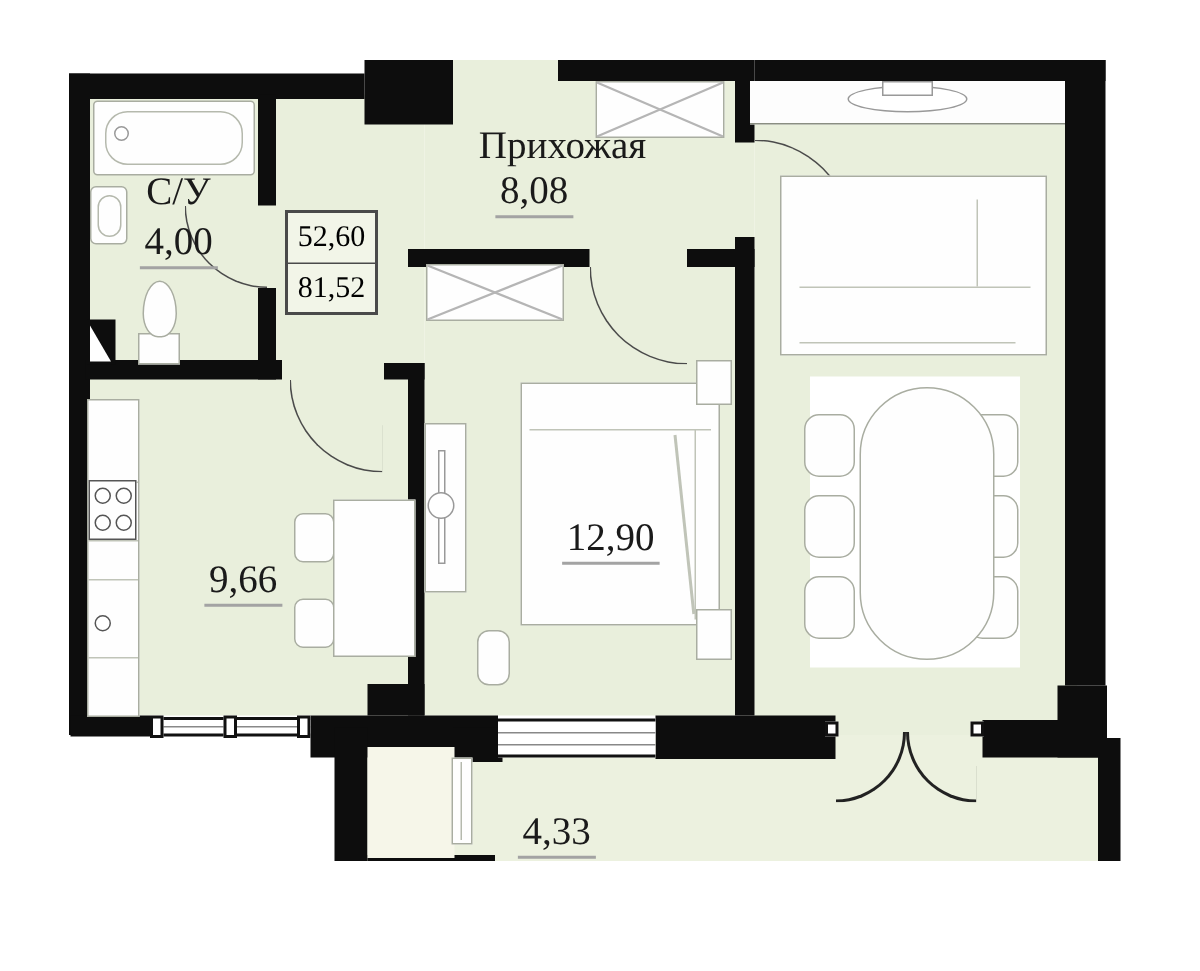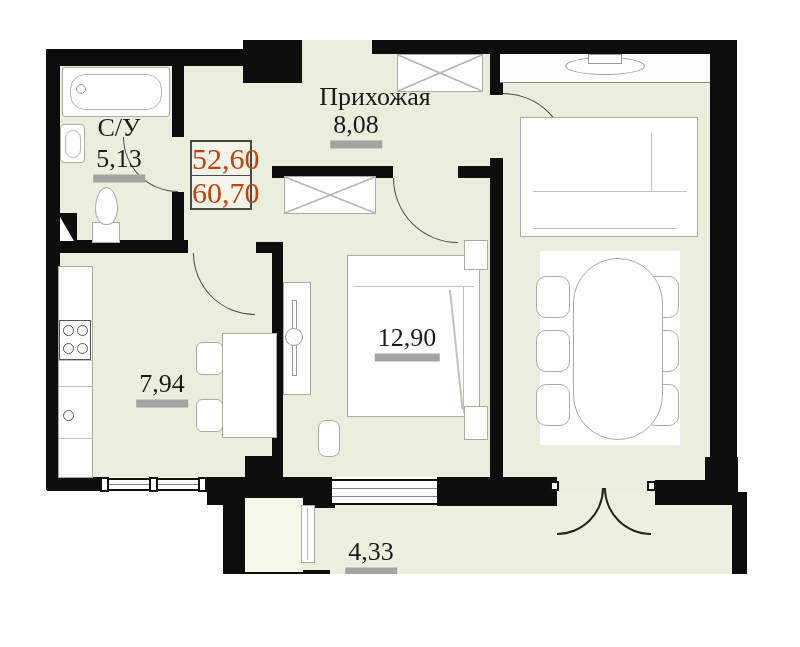--- a/index.html
+++ b/index.html
@@ -5,24 +5,24 @@
   html,body{margin:0;padding:0;background:#fff;}
   #plan{position:relative;width:800px;height:574px;background:#ffffff;overflow:hidden;
         font-family:Liberation Serif, serif;}
   .floor{position:absolute;background:#e9efdc;}
   .wall{position:absolute;background:#0d0d0d;}
   .furn{position:absolute;background:#fefefe;border:1px solid #a9ada1;box-sizing:border-box;}
   .thin{position:absolute;background:#c0c4b8;}
   .arc{position:absolute;box-sizing:border-box;border:0 solid #4a4a4a;}
   .room-label,.room-area{position:absolute;transform:translate(-50%,-50%);
         color:#1a1a1a;font-size:26px;white-space:nowrap;}
-  .room-area{border-bottom:8px solid #a3a3a3;padding:0 3px 1px 3px;}
+  .room-area{border-bottom:2px solid #a3a3a3;padding:0 3px 1px 3px;}
   .info-box{position:absolute;left:190px;top:140px;width:62px;height:70px;
         background:#f2f5e8;border:2px solid #4a4a4a;box-sizing:border-box;}
-  .info-cell{height:33px;line-height:33px;text-align:center;font-size:30px;color:#c2410c;}
+  .info-cell{height:33px;line-height:33px;text-align:center;font-size:20px;color:#000000;}
   .info-cell+.info-cell{border-top:1.5px solid #4a4a4a;}
   .window{position:absolute;background:#fff;border-top:2px solid #111;border-bottom:2px solid #111;box-sizing:border-box;}
   .mullion{position:absolute;background:#fff;border:2px solid #111;box-sizing:border-box;}
   .dashed-rail{position:absolute;height:8px;
         background:repeating-linear-gradient(90deg,#0d0d0d 0 26px,transparent 26px 40px);}
   .circle{position:absolute;border:1.5px solid #555;border-radius:50%;background:#fff;box-sizing:border-box;}
   svg.xbox{position:absolute;overflow:visible;}
 </style>
 </head>
 <body>
@@ -163,27 +163,27 @@
   <div class="furn" style="left:536px;top:384px;width:34px;height:42px;border-radius:10px"></div>
   <div class="furn" style="left:645px;top:276px;width:34px;height:42px;border-radius:10px"></div>
   <div class="furn" style="left:645px;top:330px;width:34px;height:42px;border-radius:10px"></div>
   <div class="furn" style="left:645px;top:384px;width:34px;height:42px;border-radius:10px"></div>
   <div class="furn" style="left:573px;top:258px;width:90px;height:182px;border-radius:45px"></div>
 
   <div class="room-label" style="left:375px;top:97px">Прихожая</div>
   <div class="room-area" style="left:356px;top:129px">8,08</div>
 
   <div class="room-label" style="left:119px;top:128px">С/У</div>
-  <div class="room-area" style="left:119px;top:163px">5,13</div>
+  <div class="room-area" style="left:119px;top:163px">4,00</div>
 
-  <div class="room-area" style="left:162px;top:388px">7,94</div>
+  <div class="room-area" style="left:162px;top:388px">9,66</div>
 
-  <div class="room-area" style="left:407px;top:342px">12,90</div>
+  <div class="room-area" style="left:407px;top:360px">12,90</div>
 
 
   <div class="room-area" style="left:371px;top:556px">4,33</div>
 
   <div class="info-box">
     <div class="info-cell">52,60</div>
-    <div class="info-cell">60,70</div>
+    <div class="info-cell">81,52</div>
   </div>
 
 </div>
 
 </body></html>

